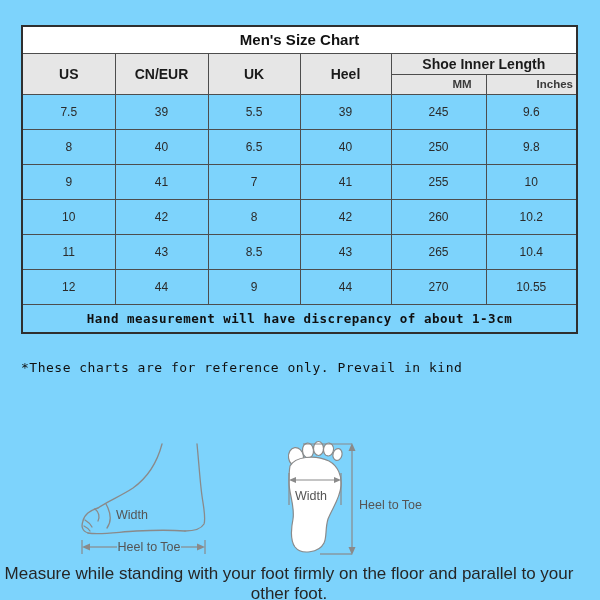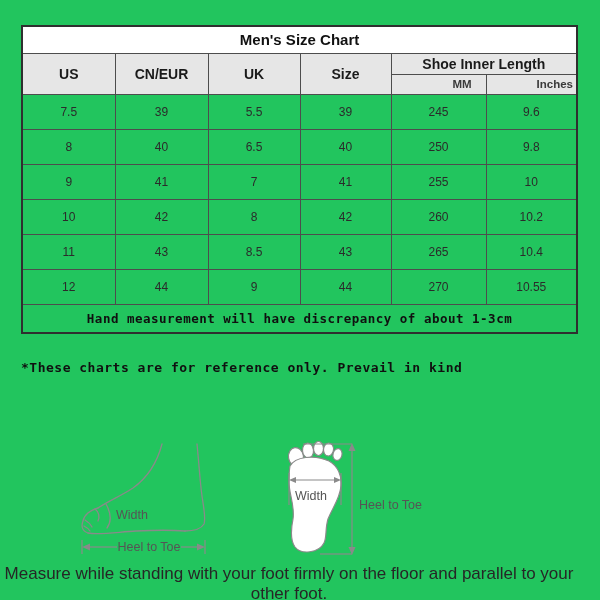--- a/index.html
+++ b/index.html
@@ -1,32 +1,32 @@
 <!DOCTYPE html>
 <html><head>
 <meta charset="utf-8">
 <style>
   * { margin:0; padding:0; box-sizing:border-box; }
   html,body { width:600px; height:600px; background:#ffffff; font-family:"Liberation Sans",sans-serif; }
-  #page { position:relative; width:600px; height:600px; background:#22c55e; overflow:hidden; }
+  #page { position:relative; width:600px; height:600px; background:#7dd3fc; overflow:hidden; }
 
   
   table.size-chart { position:absolute; left:21px; top:25px; width:555px;
     border-collapse:collapse; table-layout:fixed; border:2px solid #2f2f2f; }
   table.size-chart td { border:1px solid #4d4d4d; text-align:center; vertical-align:middle; }
   tr.title-row td { height:27px; font-weight:bold; font-size:15px; color:#111; background:#fff; }
   tr.head-row td { background:#e6e6e6; font-weight:bold; font-size:14px; color:#1a1a1a; height:21px; }
   tr.subhead-row td { background:#e6e6e6; font-weight:bold; font-size:11.5px; color:#3a3a3a; height:20px;padding-left:47px; }
   tr.data-row td { height:35px; font-size:12px; color:#2b2b2b; }
   tr.footnote-row td { height:29px; font-family:"DejaVu Sans Mono",monospace; font-weight:bold;
     font-size:12.5px; color:#101010; letter-spacing:0.5px;margin-left:28px; }
 
   
   .ref-note { position:absolute; left:21px; top:360px; font-family:"DejaVu Sans Mono",monospace;
-    font-weight:bold; font-size:13px; color:#101010; letter-spacing:0.5px; }
+    font-weight:normal; font-size:13px; color:#101010; letter-spacing:0.5px; }
   .htm-title { position:absolute; left:24px; top:388px; font-size:15.5px; color:#4a4a4a; }
   .htm-subtitle { position:absolute; left:24px; top:410px; font-size:12px; color:#5a5a5a; }
   .measure-caption { position:absolute; left:0; top:564px; width:578px; text-align:center;
     font-size:17px; color:#262626; }
 
   
   svg.measure-diagram { position:absolute; left:0; top:430px; }
   .sketch { stroke:#8a8a8a; stroke-width:1.3; fill:none; stroke-linecap:round; }
   .sketch-fill { stroke:#8a8a8a; stroke-width:1.2; fill:#ffffff; }
   .arrow-line { stroke:#8a8a8a; stroke-width:1.2; fill:none; }
@@ -48,21 +48,21 @@
         <col style="width:91px">
     </colgroup>
     <tbody>
       <tr class="title-row">
         <td colspan="6">Men's Size Chart</td>
       </tr>
       <tr class="head-row">
         <td rowspan="2">US</td>
         <td rowspan="2">CN/EUR</td>
         <td rowspan="2">UK</td>
-        <td rowspan="2">Size</td>
+        <td rowspan="2">Heel</td>
         <td colspan="2">Shoe Inner Length</td>
       </tr>
       <tr class="subhead-row">
         <td>MM</td>
         <td>Inches</td>
       </tr>
 
       <tr class="data-row">
         <td>7.5</td>
         <td>39</td>

